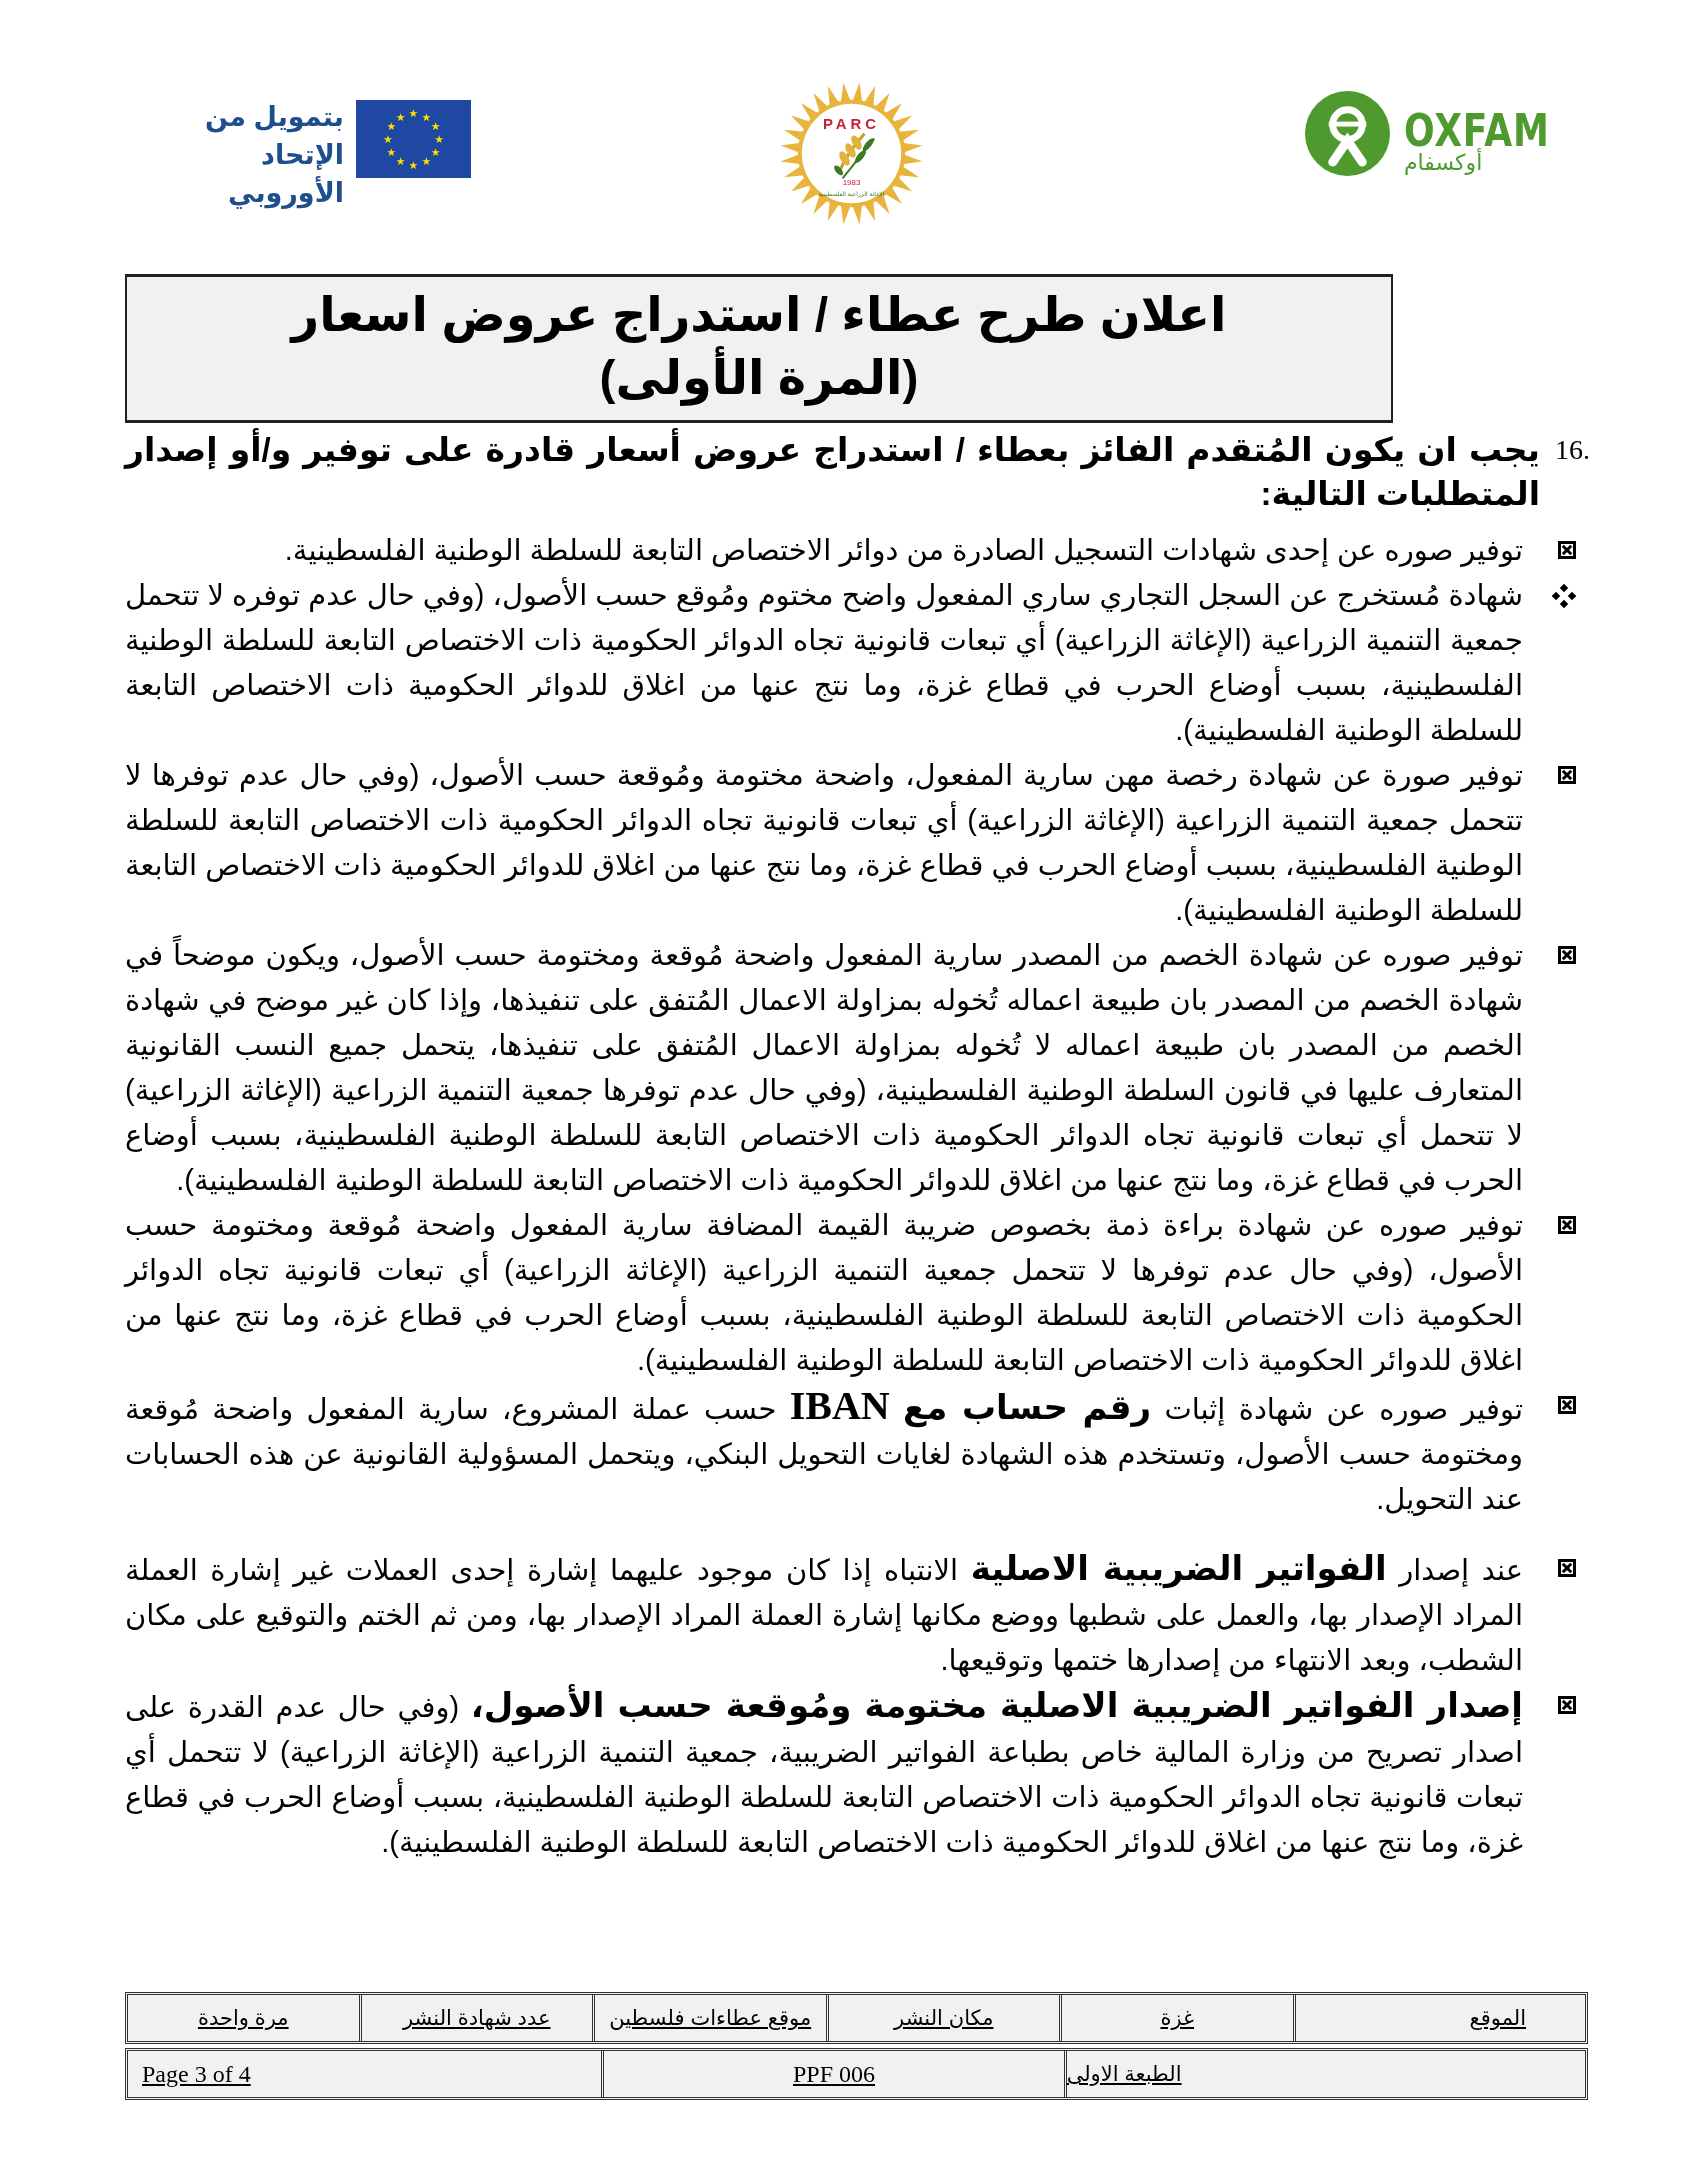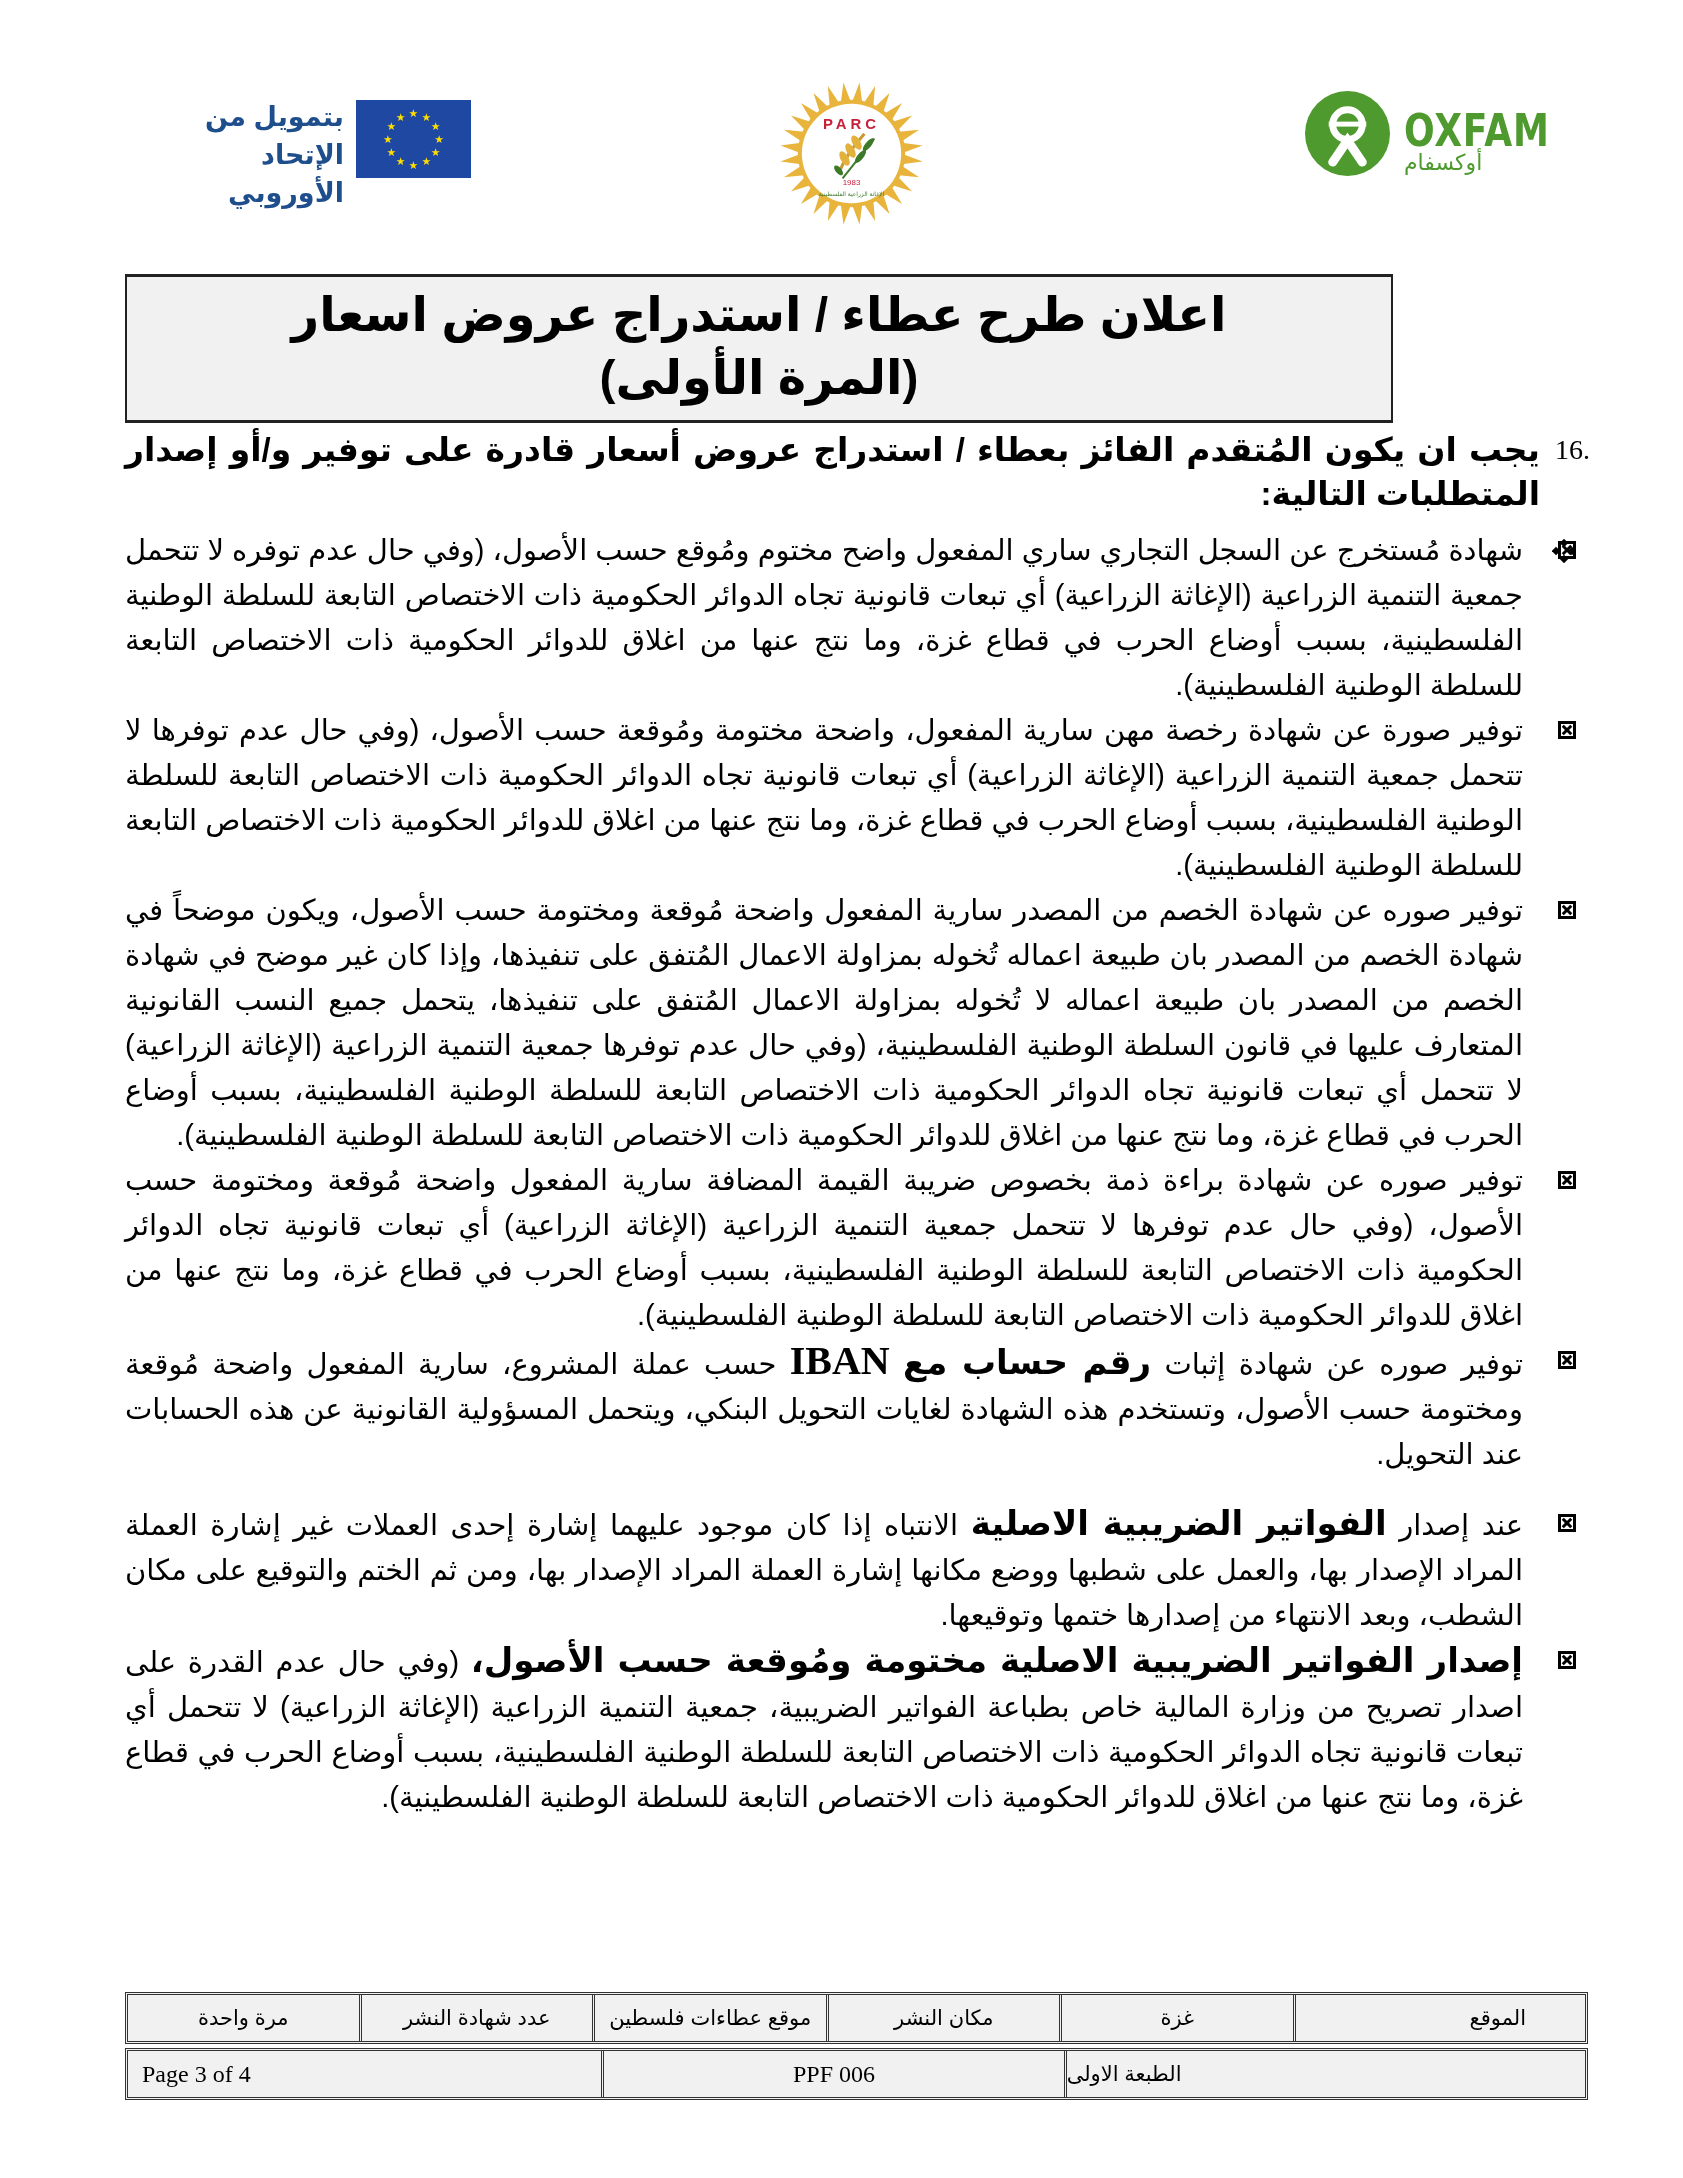--- a/index.html
+++ b/index.html
@@ -45,21 +45,21 @@
   .bullet.diamond svg { width: 24px; height: 24px; display: block; margin-top: -2px; }
   .item.gap-before { margin-top: 24px; }
   .item b { font-weight: bold; }
   .item .big { font-size: 34px; font-weight: bold; }
   .item .iban { font-family: "Liberation Serif", serif; font-weight: bold; font-size: 40px; }
 
   
   .footer { position: absolute; left: 125px; top: 1992px; width: 1463px; direction: rtl; }
   .frow { display: flex; border: 3px double #333; box-sizing: border-box; background: #f1f1f1; }
   .frow + .frow { margin-top: 4px; }
-  .fcell { flex: 1; border-left: 3px double #333; text-align: center; font-size: 21px; line-height: 46px; height: 46px; overflow: hidden; }
+  .fcell { flex: 1; border-left: 3px double #333; text-align: center; font-size: 21px; line-height: 46px; height: 46px; overflow: hidden; text-decoration: underline; }
   .fcell:last-child { border-left: none; }
   .frow1 .fcell:first-child { text-align: right; padding-right: 59px; }
   .frow2 .fcell { flex: 1; }
   .frow2 .fcell:first-child { text-align: left; padding-right: 59px; }
   .frow2 .fcell:last-child { text-align: left; padding-left: 14px; font-family: "Liberation Serif", serif; font-size: 24px; direction: ltr; }
   .frow2 .fcell.mid { font-family: "Liberation Serif", serif; font-size: 24px; direction: ltr; }
 </style>
 </head>
 <body>
 
@@ -128,20 +128,21 @@
 
 <div class="content">
   <div class="heading">
     <span class="num">16.</span>
     <span>يجب ان يكون المُتقدم الفائز بعطاء / استدراج عروض أسعار قادرة على توفير و/أو إصدار المتطلبات التالية:</span>
   </div>
 
   <div class="items">
     <div class="item">
       <span class="bullet box"></span>
+      <span>توفير صوره عن إحدى شهادات التسجيل الصادرة من دوائر الاختصاص التابعة للسلطة الوطنية الفلسطينية.</span>
     </div>
     <div class="item">
       <span class="bullet diamond">
         <svg viewBox="0 0 24 24">
             <rect x="9" y="1" width="6" height="6" transform="rotate(45 12 4)"></rect>
             <rect x="9" y="17" width="6" height="6" transform="rotate(45 12 20)"></rect>
             <rect x="1" y="9" width="6" height="6" transform="rotate(45 4 12)"></rect>
             <rect x="17" y="9" width="6" height="6" transform="rotate(45 20 12)"></rect>
           </svg>
       </span>

